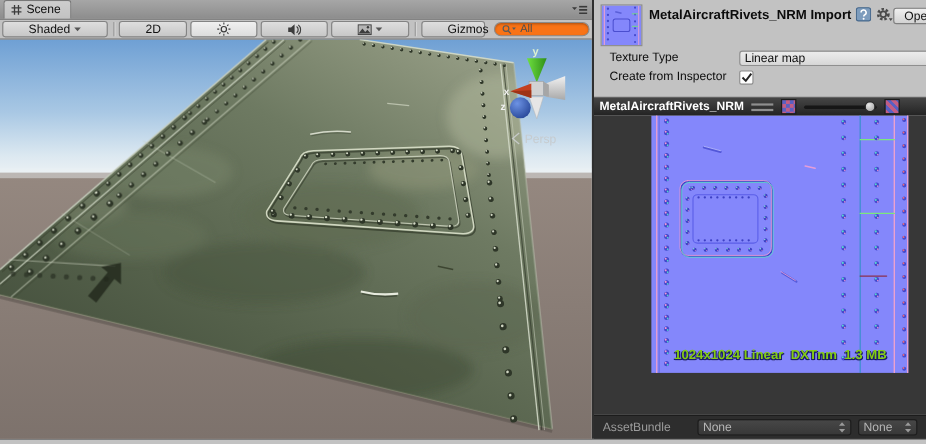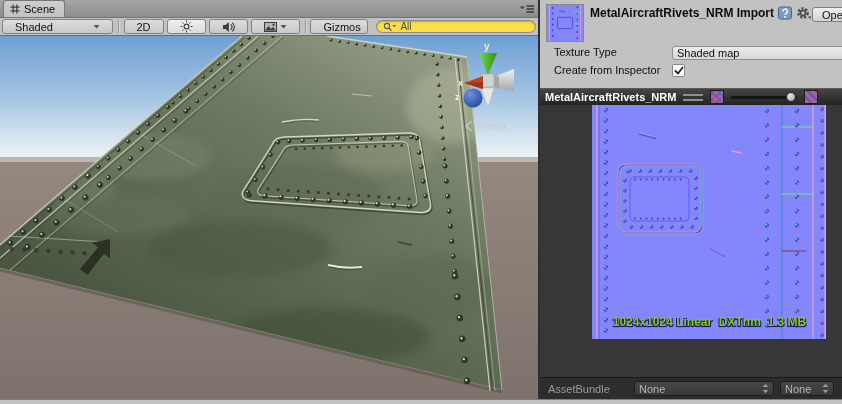--- a/index.html
+++ b/index.html
@@ -17,30 +17,30 @@
     border:1px solid #787878; border-bottom:none; border-radius:3px 3px 0 0;
     font-size:11px; color:#0d0d0d; }
   .tabbar-right { position:absolute; right:4px; top:0; height:18px; display:flex;
     align-items:center; gap:5px; }
 
   
   .scene-panel { width:540px; display:flex; flex-direction:column;
     background:#c2c2c2; border-right:2px solid #2f2f2f; }
   .toolbar { height:18px; background:#c2c2c2; border-bottom:1px solid #6f6f6f;
     display:flex; align-items:center; padding:0 2px; gap:3px; font-size:11px; color:#111; }
-  .tb-btn { height:15px; display:flex; align-items:center; gap:3px; padding:0 12px;
+  .tb-btn { height:15px; display:flex; align-items:center; gap:3px; padding:0 23px;
     background:linear-gradient(#dedede,#c7c7c7); border:1px solid #838383;
     border-radius:3px; font-size:11px; color:#111; }
   .tb-btn.pressed { background:linear-gradient(#f0f0f0,#dcdcdc); }
   .tb-dd { justify-content:space-between; }
   .shaded-dd { width:126px; }
   .sep { width:1px; height:13px; background:#989898; margin:0 2px;
     box-shadow:1px 0 0 #d8d8d8; }
   .search { margin-left:5px; width:186px; height:13px; border-radius:7px;
-    background:#fde047; border:1px solid #8a8a8a;
+    background:#f97316; border:1px solid #8a8a8a;
     box-shadow:inset 0 1px 2px rgba(0,0,0,.28); display:flex; align-items:center;
     gap:3px; padding:0 6px; font-size:10px; color:#4d4d4d; }
   .viewport { position:relative; flex:1; min-height:0; }
   .viewport svg { display:block; }
 
   
   .inspector-panel { flex:1; display:flex; flex-direction:column; background:#c2c2c2; }
   .insp-body { flex:1; min-height:0; display:flex; flex-direction:column; position:relative; }
   .insp-header { height:44px; display:flex; gap:6px; padding:4px 20px 2px 6px; }
   .thumb { width:38px; height:38px; border:1px solid #8a8a8a; flex:0 0 auto; }
@@ -370,21 +370,21 @@
             <span>Open</span>
           </div>
         </div>
       </div>
     </div>
 
     <div class="insp-rows">
       <div class="insp-row">
         <div class="insp-label">Texture Type</div>
         <div class="lite-dd">
-          <span>Shaded map</span>
+          <span>Linear map</span>
           <svg width="7" height="11" viewBox="0 0 7 11">
             <path d="M0.7,4 L3.5,0.8 L6.3,4 Z" fill="#555"></path>
             <path d="M0.7,7 L3.5,10.2 L6.3,7 Z" fill="#555"></path>
           </svg>
         </div>
       </div>
       <div class="insp-row">
         <div class="insp-label">Create from Inspector</div>
         <div class="checkbox">
           <svg width="10" height="9" viewBox="0 0 10 9">

